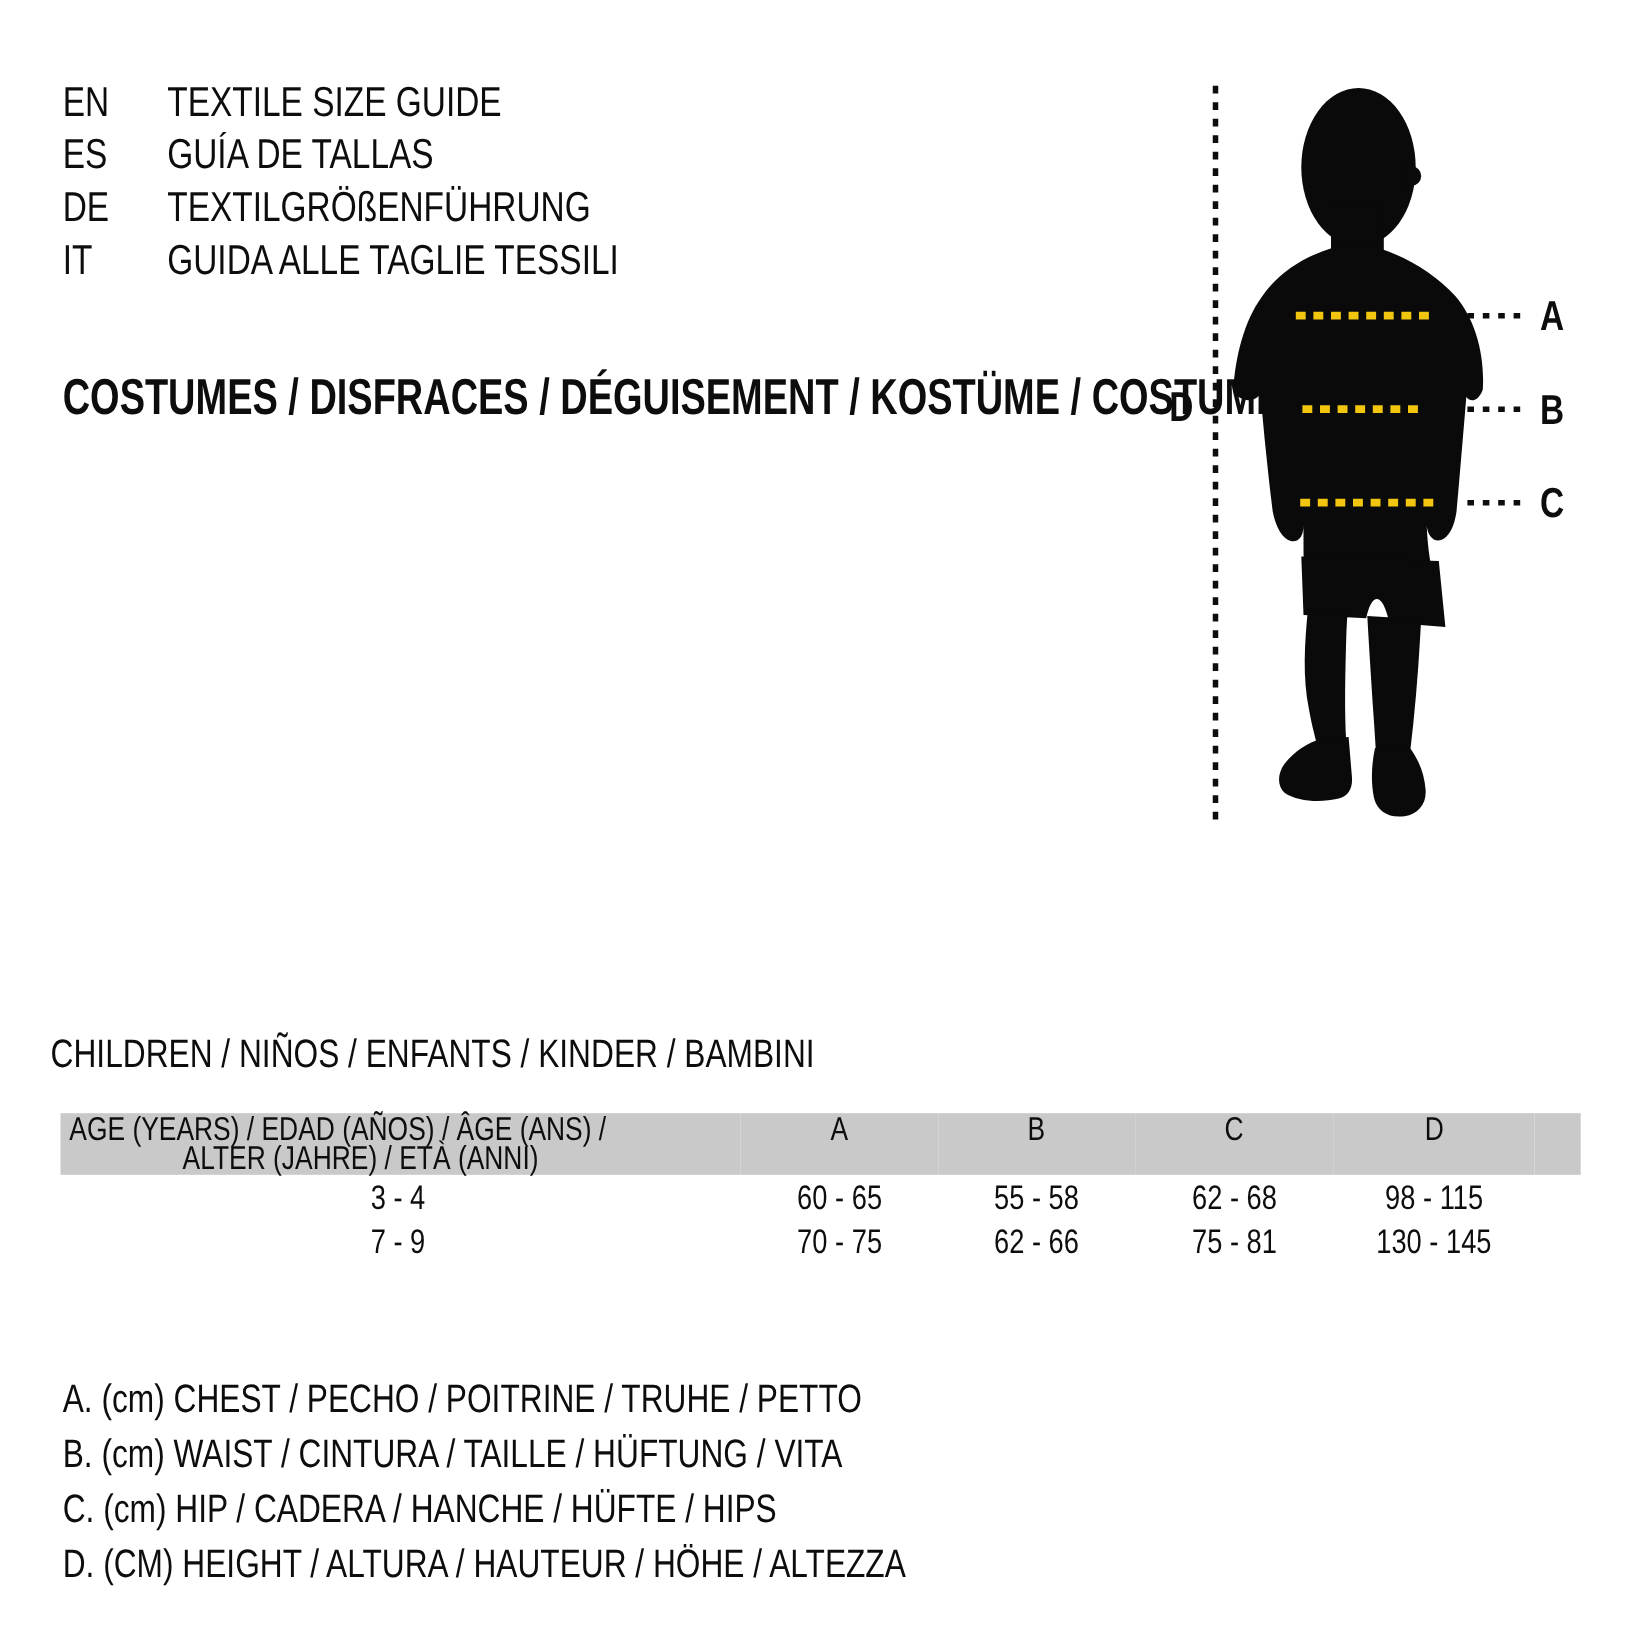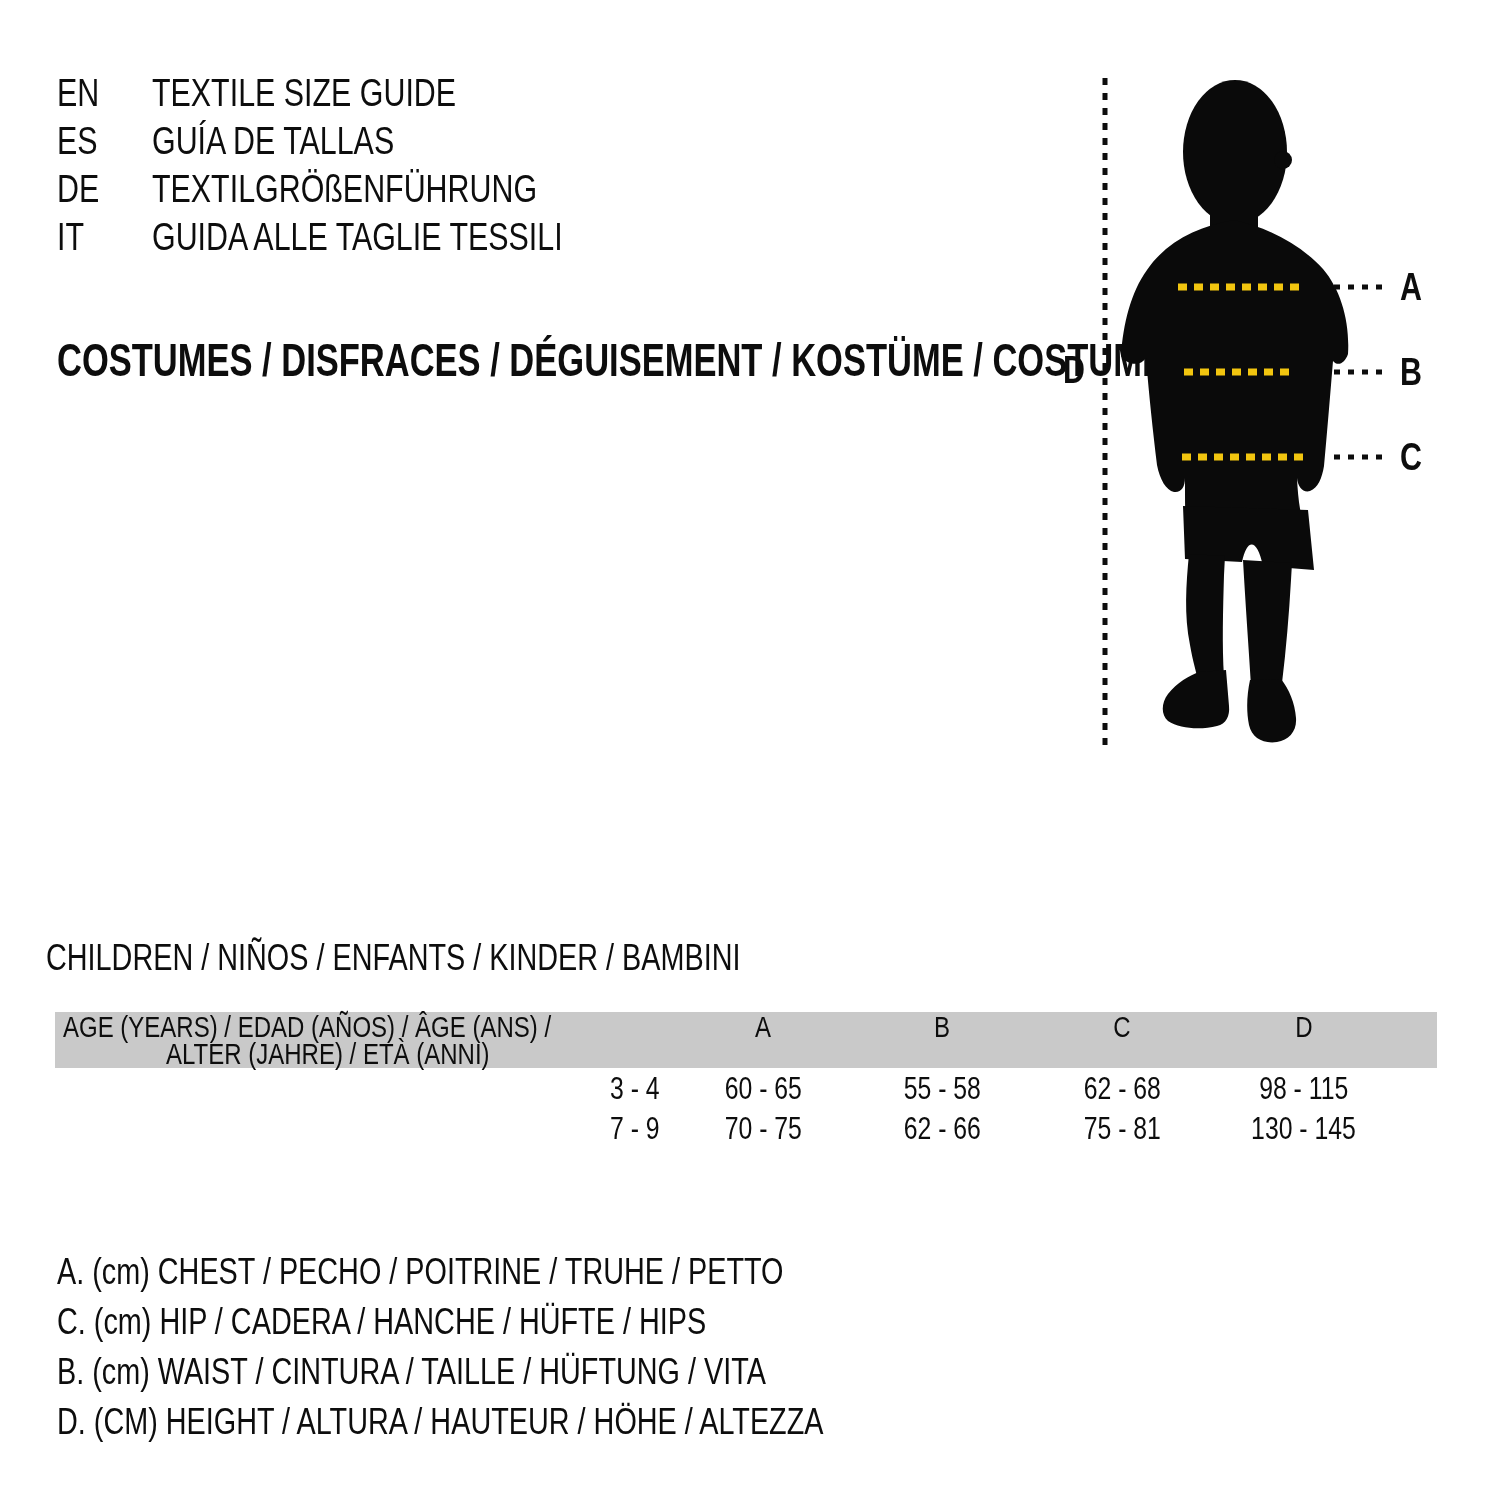--- a/index.html
+++ b/index.html
@@ -26,21 +26,21 @@
   .figure { position:absolute; left:1050px; top:70px; }
   .svg-label { font:700 38px "Liberation Sans", sans-serif; fill:#0d0d0d; }
 
   
   .section-title { position:absolute; left:46px; top:935px; height:46px; line-height:46px; font-size:36px; }
   .size-table { position:absolute; left:55px; top:1010px; width:1382px; border-collapse:separate; border-spacing:0 2px; }
   .size-table th { background:#c9c9c9; height:54px; vertical-align:top; font-weight:400; font-size:30px; line-height:27px; }
   .size-table th.age-h { text-align:center; padding:1px 0 0 8px; }
   .size-table th.col-h { text-align:center; padding-top:1px; }
   .size-table td { height:33px; font-size:31px; vertical-align:middle; background:#ffffff; }
-  .size-table td.age { text-align:right; padding-left:8px; }
+  .size-table td.age { text-align:center; padding-left:8px; }
   .size-table td.val { text-align:center; }
   .size-table tr.alt td { background:#f2f2f2; }
 
   
   .legend { position:absolute; left:57px; top:1247px; }
   .legend-row { height:50px; line-height:50px; font-size:36px; }
 </style>
 </head>
 <body>
 
@@ -151,18 +151,18 @@
         <td class="val"><span class="cond-c">62 - 66</span></td>
         <td class="val"><span class="cond-c">75 - 81</span></td>
         <td class="val"><span class="cond-c">130 - 145</span></td>
         <td></td>
       </tr>
     </tbody>
   </table>
 
   <div class="legend">
     <div class="legend-row"><span class="cond">A. (cm) CHEST / PECHO / POITRINE / TRUHE / PETTO</span></div>
+    <div class="legend-row"><span class="cond">B. (cm) WAIST / CINTURA / TAILLE / HÜFTUNG / VITA</span></div>
     <div class="legend-row"><span class="cond">C. (cm) HIP / CADERA / HANCHE / HÜFTE / HIPS</span></div>
-    <div class="legend-row"><span class="cond">B. (cm) WAIST / CINTURA / TAILLE / HÜFTUNG / VITA</span></div>
     <div class="legend-row"><span class="cond">D. (CM) HEIGHT / ALTURA / HAUTEUR / HÖHE / ALTEZZA</span></div>
   </div>
 
 </div>
 
 </body></html>

